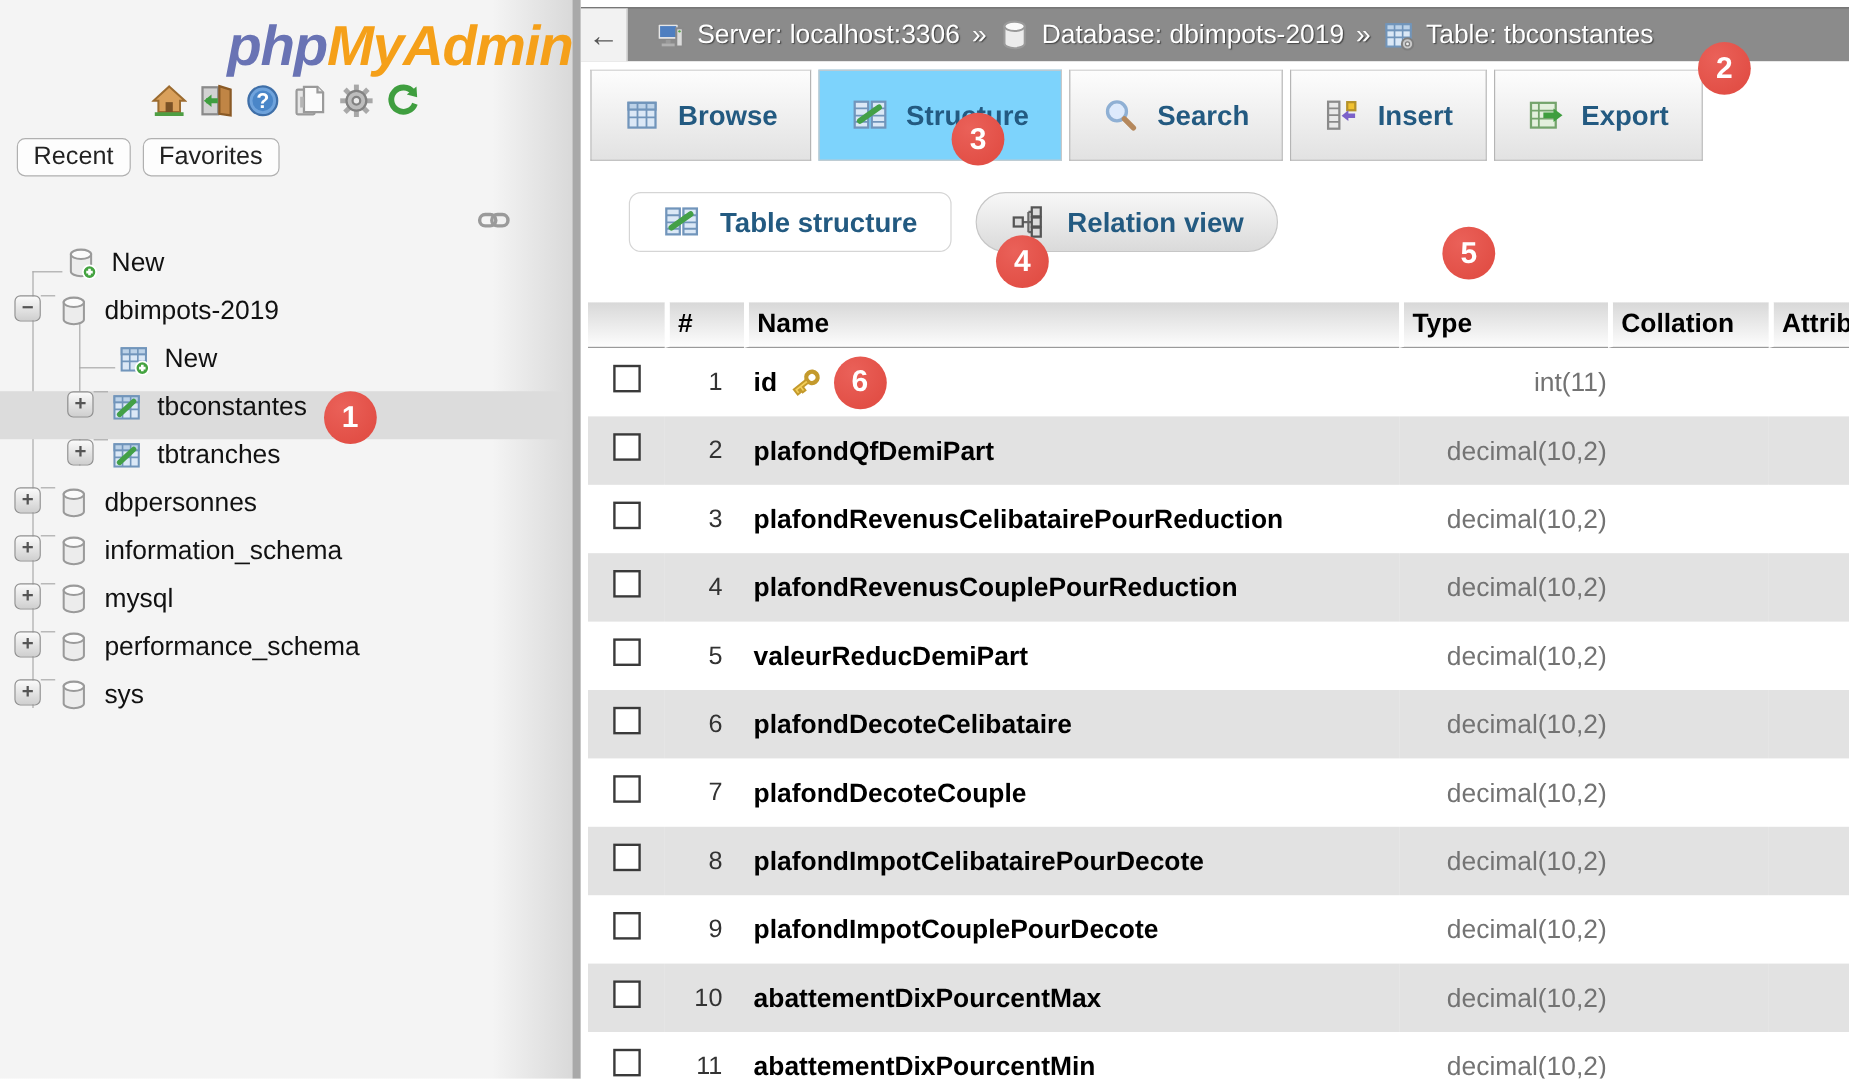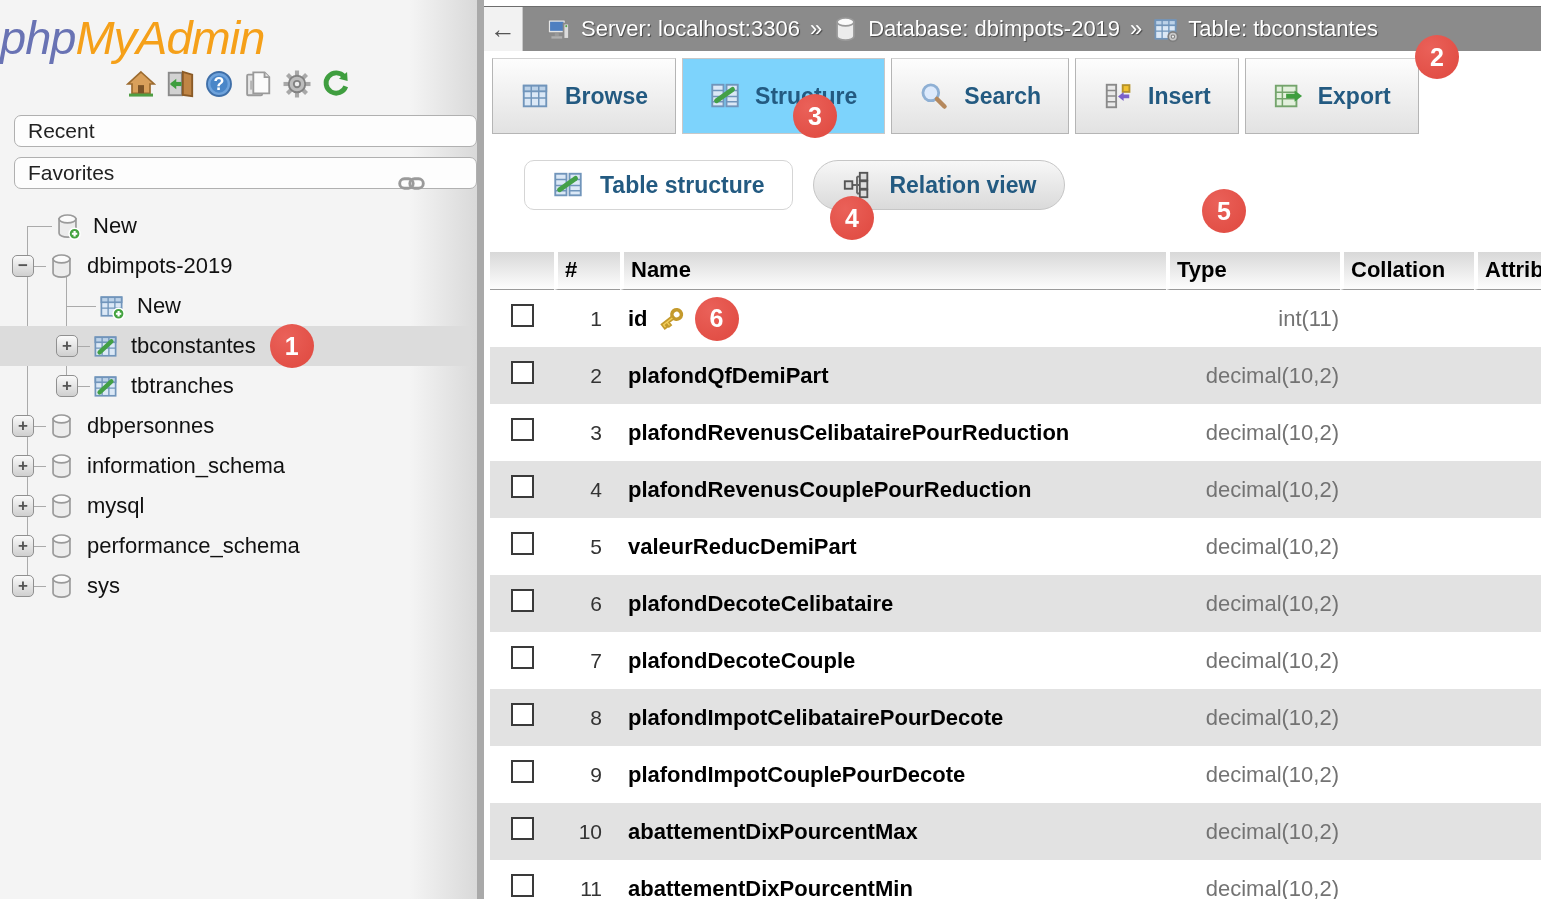--- a/index.html
+++ b/index.html
@@ -5,35 +5,35 @@
   html,body{margin:0;padding:0;}
   body{width:1541px;height:899px;overflow:hidden;position:relative;background:#fff;
        font-family:"Liberation Sans",sans-serif;
        --marker:#e24f46;--accent:#235a81;--logo-php:#6973b4;--logo-ma:#f5a019;}
   .sidebar{position:absolute;left:0;top:0;bottom:0;width:477px;
            background:linear-gradient(to right,#f4f4f4 86%,#d9d9d9 100%);}
   .divider{position:absolute;left:477px;top:0;bottom:0;width:7px;background:#a9a9a9;}
   .content{position:absolute;left:484px;top:0;right:0;bottom:0;background:#fff;overflow:hidden;}
 
   
-  .logo{margin-top:10px;text-align:left;font-size:47px;font-weight:normal;font-style:italic;letter-spacing:-1px;white-space:nowrap;}
+  .logo{margin-top:10px;text-align:right;font-size:47px;font-weight:bold;font-style:italic;letter-spacing:-1px;white-space:nowrap;}
   .logo .p1{color:var(--logo-php);} .logo .p2{color:var(--logo-ma);}
   .toolbar{display:flex;justify-content:center;gap:9px;margin-top:4px;}
   .ic{display:inline-block;}
   .toolbar .ic{width:30px;height:30px;cursor:pointer;}
-  .quickbtns{display:flex;gap:10px;margin:16px 0 0 14px;flex-direction:column;}
+  .quickbtns{display:flex;gap:10px;margin:16px 0 0 14px;}
   .qbtn{font-size:21px;color:#222;background:#fdfdfd;border:1px solid #b0b0b0;border-radius:7px;
         padding:3px 13px;cursor:pointer;}
   .linkic{position:absolute;top:170px;right:52px;width:27px;height:27px;cursor:pointer;}
 
   
   .tree{position:absolute;top:206px;left:0;right:7px;}
   .tree::before{content:"";position:absolute;left:27px;top:20px;height:364px;width:1px;background:#aaa;}
   .tree::after{content:"";position:absolute;left:66px;top:61px;height:121px;width:1px;background:#aaa;}
-  .trow{position:relative;height:40px;display:flex;align-items:center;font-size:22px;color:#111;z-index:1;cursor:pointer;}
+  .trow{position:relative;height:40px;display:flex;font-size:22px;color:#111;z-index:1;cursor:pointer;}
   .trow.lvl0{padding-left:12px;}
   .trow.lvl1{padding-left:52px;}
   .trow.lvl2exp{padding-left:56px;}
   .trow.lvl2{padding-left:96px;}
   .trow.lvl1::before,.trow.lvl2::before{content:"";position:absolute;top:50%;height:1px;background:#aaa;}
   .trow.lvl1::before{left:27px;width:25px;}
   .trow.lvl2::before{left:66px;width:30px;}
   .trow.selected{background:#dcdcdc;}
   .expander{width:22px;height:22px;border:1px solid #909090;border-radius:5px;flex:none;box-sizing:border-box;
             background:linear-gradient(#fafafa,#cfcfcf);color:#555;font-weight:bold;font-size:17px;

